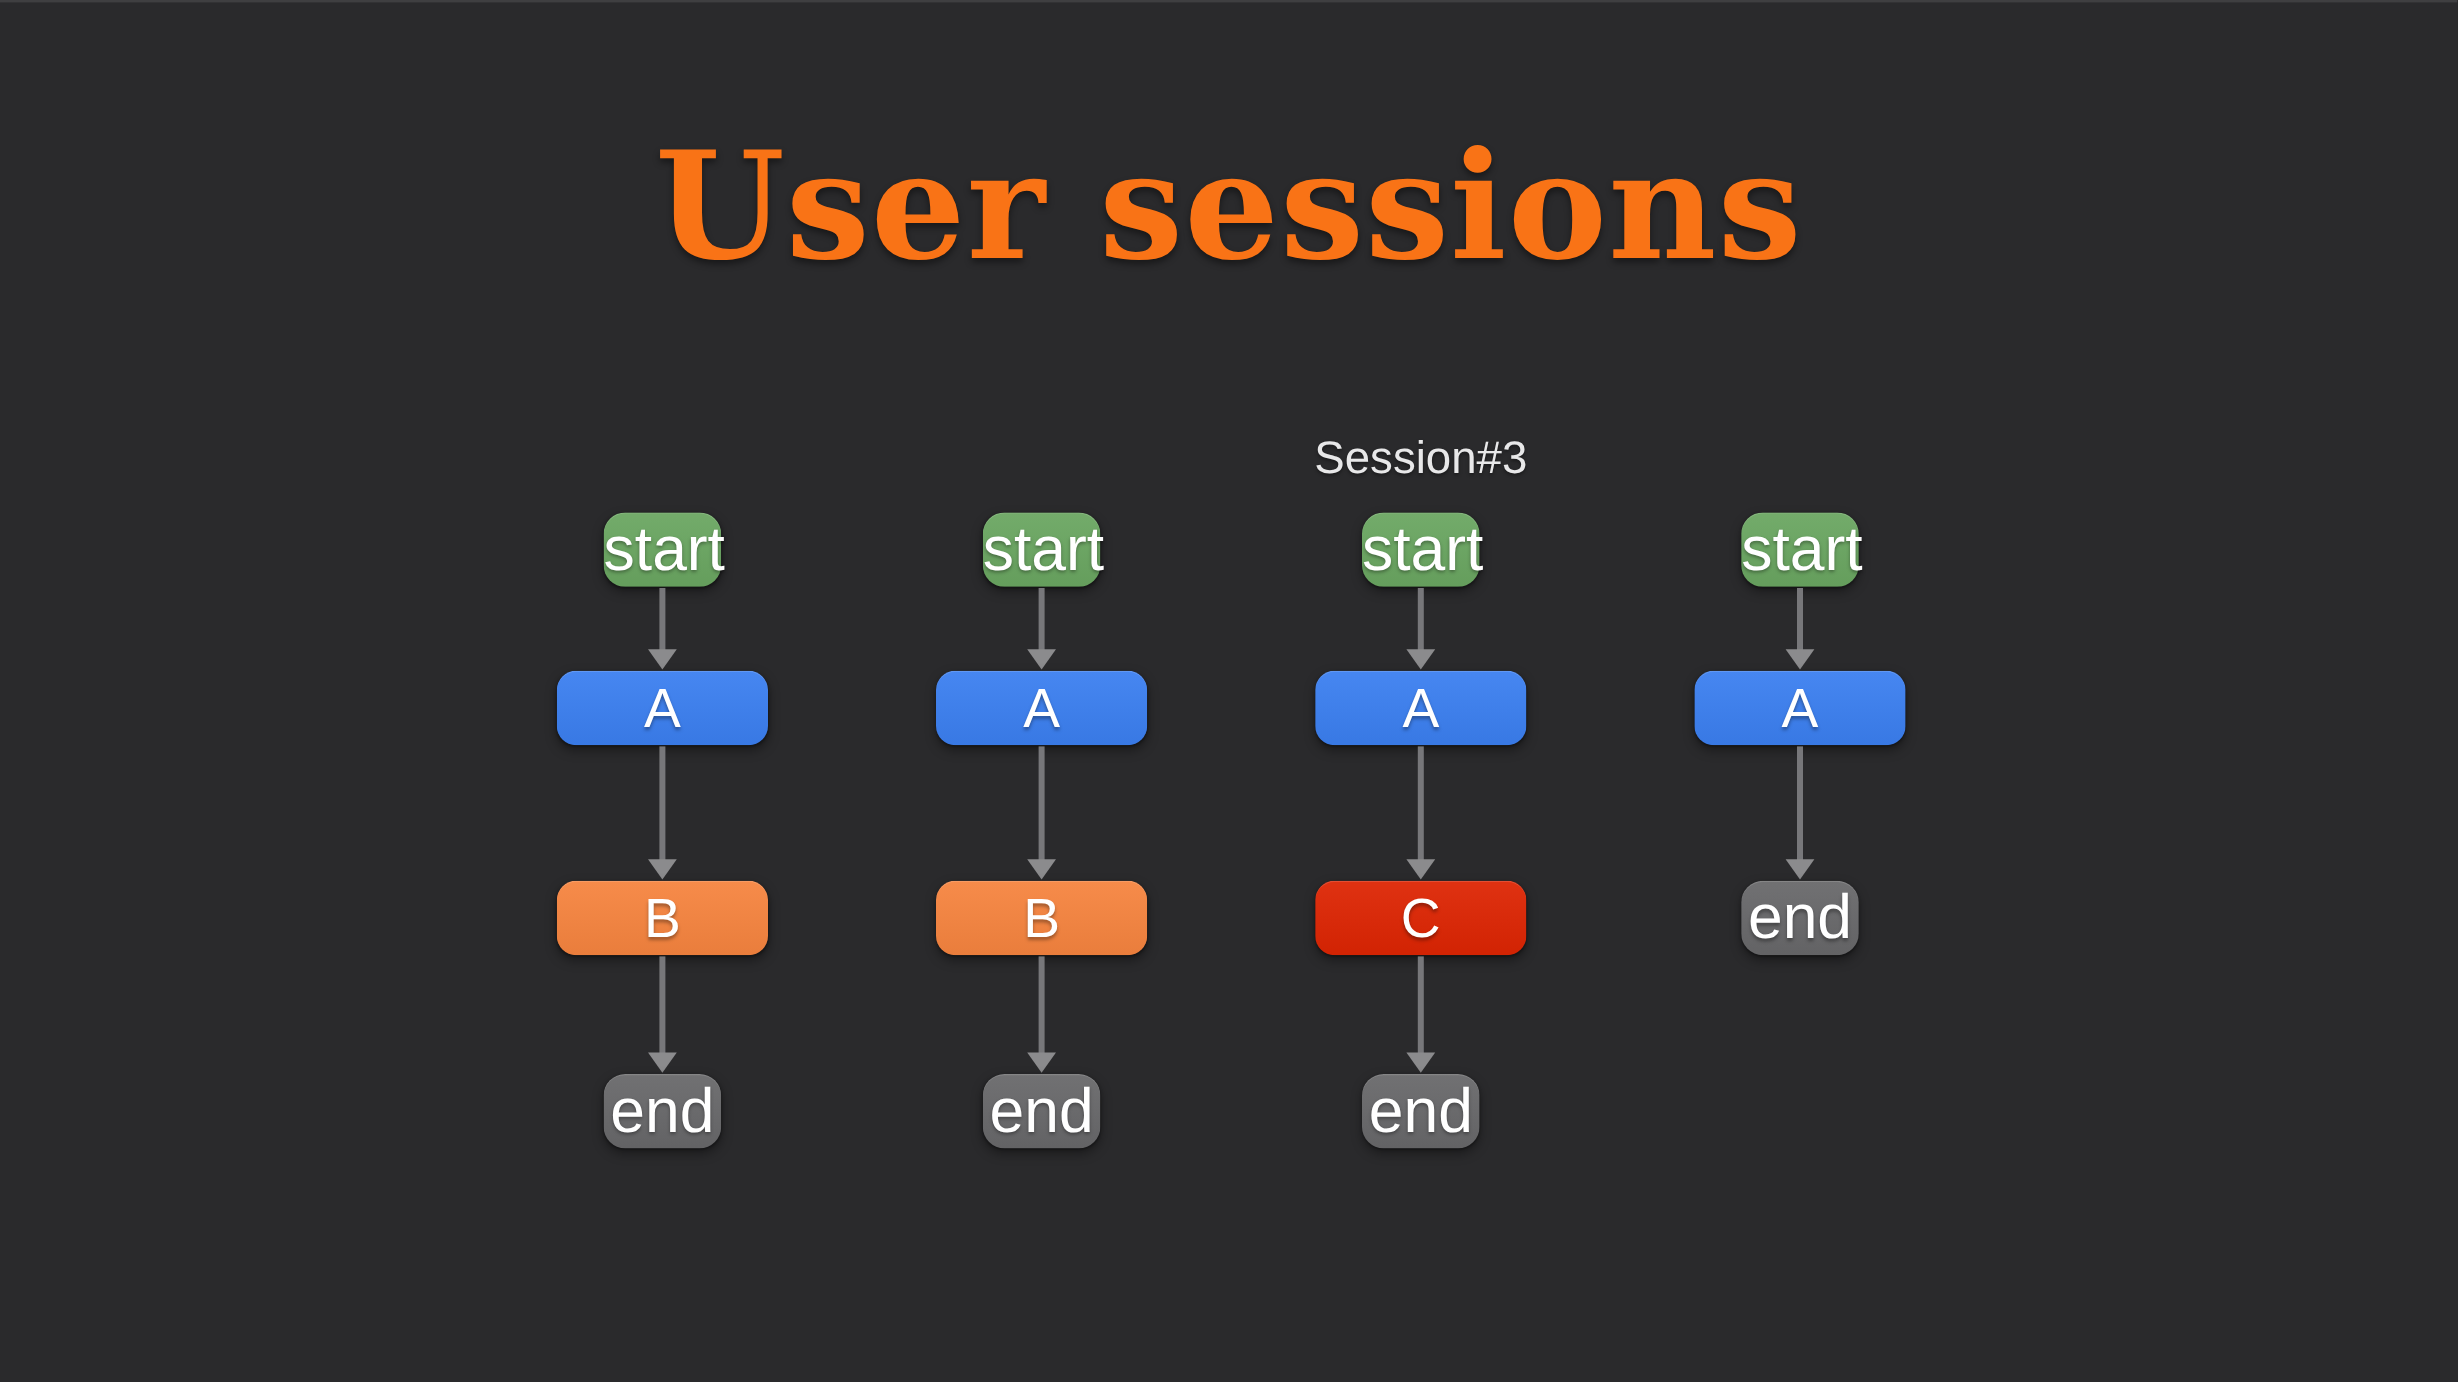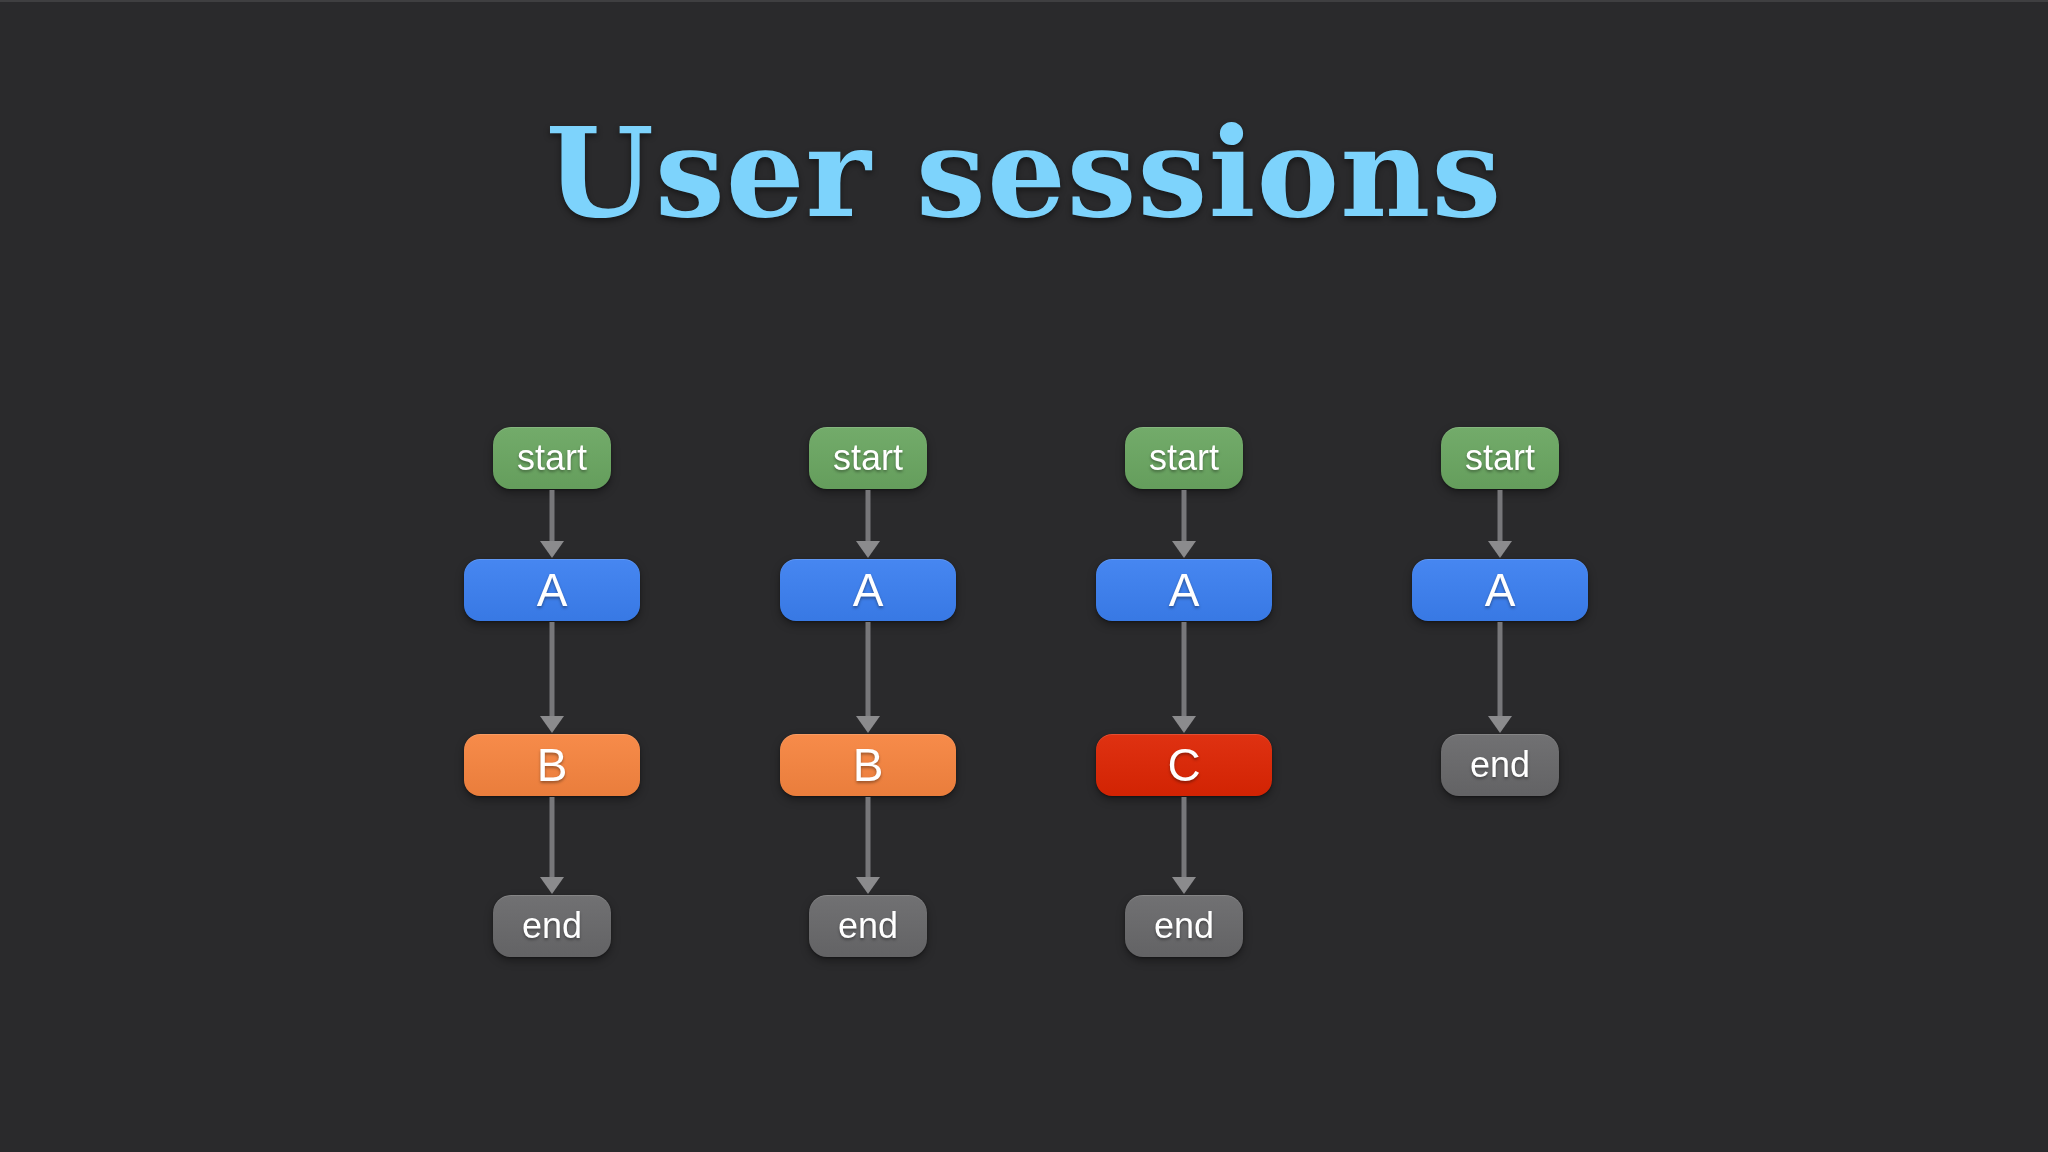--- a/index.html
+++ b/index.html
@@ -61,23 +61,23 @@
     line-height: 62px;
     text-align: center;
     color: #ffffff;
     border-radius: 16px;
     box-shadow: 0 4px 9px rgba(0,0,0,0.35), 0 1px 2px rgba(0,0,0,0.30),
                 inset 0 1px 0 rgba(255,255,255,0.14);
     text-shadow: 0 2px 3px rgba(0,0,0,0.35);
     background-image: linear-gradient(rgba(255,255,255,0.06), rgba(0,0,0,0.05));
   }
   .node--terminal {
-    width: 118px;
+    width: 98px;
     border-radius: 18px;
-    font-size: 36px;
+    font-size: 52px;
   }
   .node--page {
     width: 176px;
     font-size: 46px;
   }
   .arrow-connector {
     position: absolute;
     left: 50%;
     transform: translateX(-50%);
     width: 26px;
@@ -101,21 +101,21 @@
     border-left: 12px solid transparent;
     border-right: 12px solid transparent;
     border-top: 17px solid #8b8b8d;
   }
 </style>
 </head>
 <body style="background: rgb(42, 42, 44);">
 
 <div id="stage" style="background: rgb(42, 42, 44);">
   <div class="top-edge"></div>
-  <div class="slide-title" style="color: #7dd3fc;">User sessions</div>
+  <div class="slide-title" style="color: #f97316;">User sessions</div>
   <div id="diagram">
       <div class="session-column" style="left: 422px;">
         <div class="flow-node node--terminal" style="top: 87px; background-color: rgb(106, 166, 97); color: rgb(255, 255, 255);">start</div>
         <div class="arrow-connector" style="top: 150px; height: 68px;">
           <div class="arrow-stem" style="background: rgb(119, 119, 122);"></div>
           <div class="arrow-head" style="border-top-color: rgb(139, 139, 141);"></div>
         </div>
         <div class="flow-node node--page" style="top: 219px; background-color: rgb(59, 127, 240); color: rgb(255, 255, 255);">A</div>
         <div class="arrow-connector" style="top: 282px; height: 111px;">
           <div class="arrow-stem" style="background: rgb(119, 119, 122);"></div>
@@ -140,20 +140,21 @@
           <div class="arrow-head" style="border-top-color: rgb(139, 139, 141);"></div>
         </div>
         <div class="flow-node node--page" style="top: 394px; background-color: rgb(246, 132, 63); color: rgb(255, 255, 255);">B</div>
         <div class="arrow-connector" style="top: 457px; height: 97px;">
           <div class="arrow-stem" style="background: rgb(119, 119, 122);"></div>
           <div class="arrow-head" style="border-top-color: rgb(139, 139, 141);"></div>
         </div>
         <div class="flow-node node--terminal" style="top: 555px; background-color: rgb(104, 104, 106); color: rgb(255, 255, 255);">end</div>
       </div>
       <div class="session-column" style="left: 1054px;">
+        <div class="session-title">Session#3</div>
         <div class="flow-node node--terminal" style="top: 87px; background-color: rgb(106, 166, 97); color: rgb(255, 255, 255);">start</div>
         <div class="arrow-connector" style="top: 150px; height: 68px;">
           <div class="arrow-stem" style="background: rgb(119, 119, 122);"></div>
           <div class="arrow-head" style="border-top-color: rgb(139, 139, 141);"></div>
         </div>
         <div class="flow-node node--page" style="top: 219px; background-color: rgb(59, 127, 240); color: rgb(255, 255, 255);">A</div>
         <div class="arrow-connector" style="top: 282px; height: 111px;">
           <div class="arrow-stem" style="background: rgb(119, 119, 122);"></div>
           <div class="arrow-head" style="border-top-color: rgb(139, 139, 141);"></div>
         </div>

